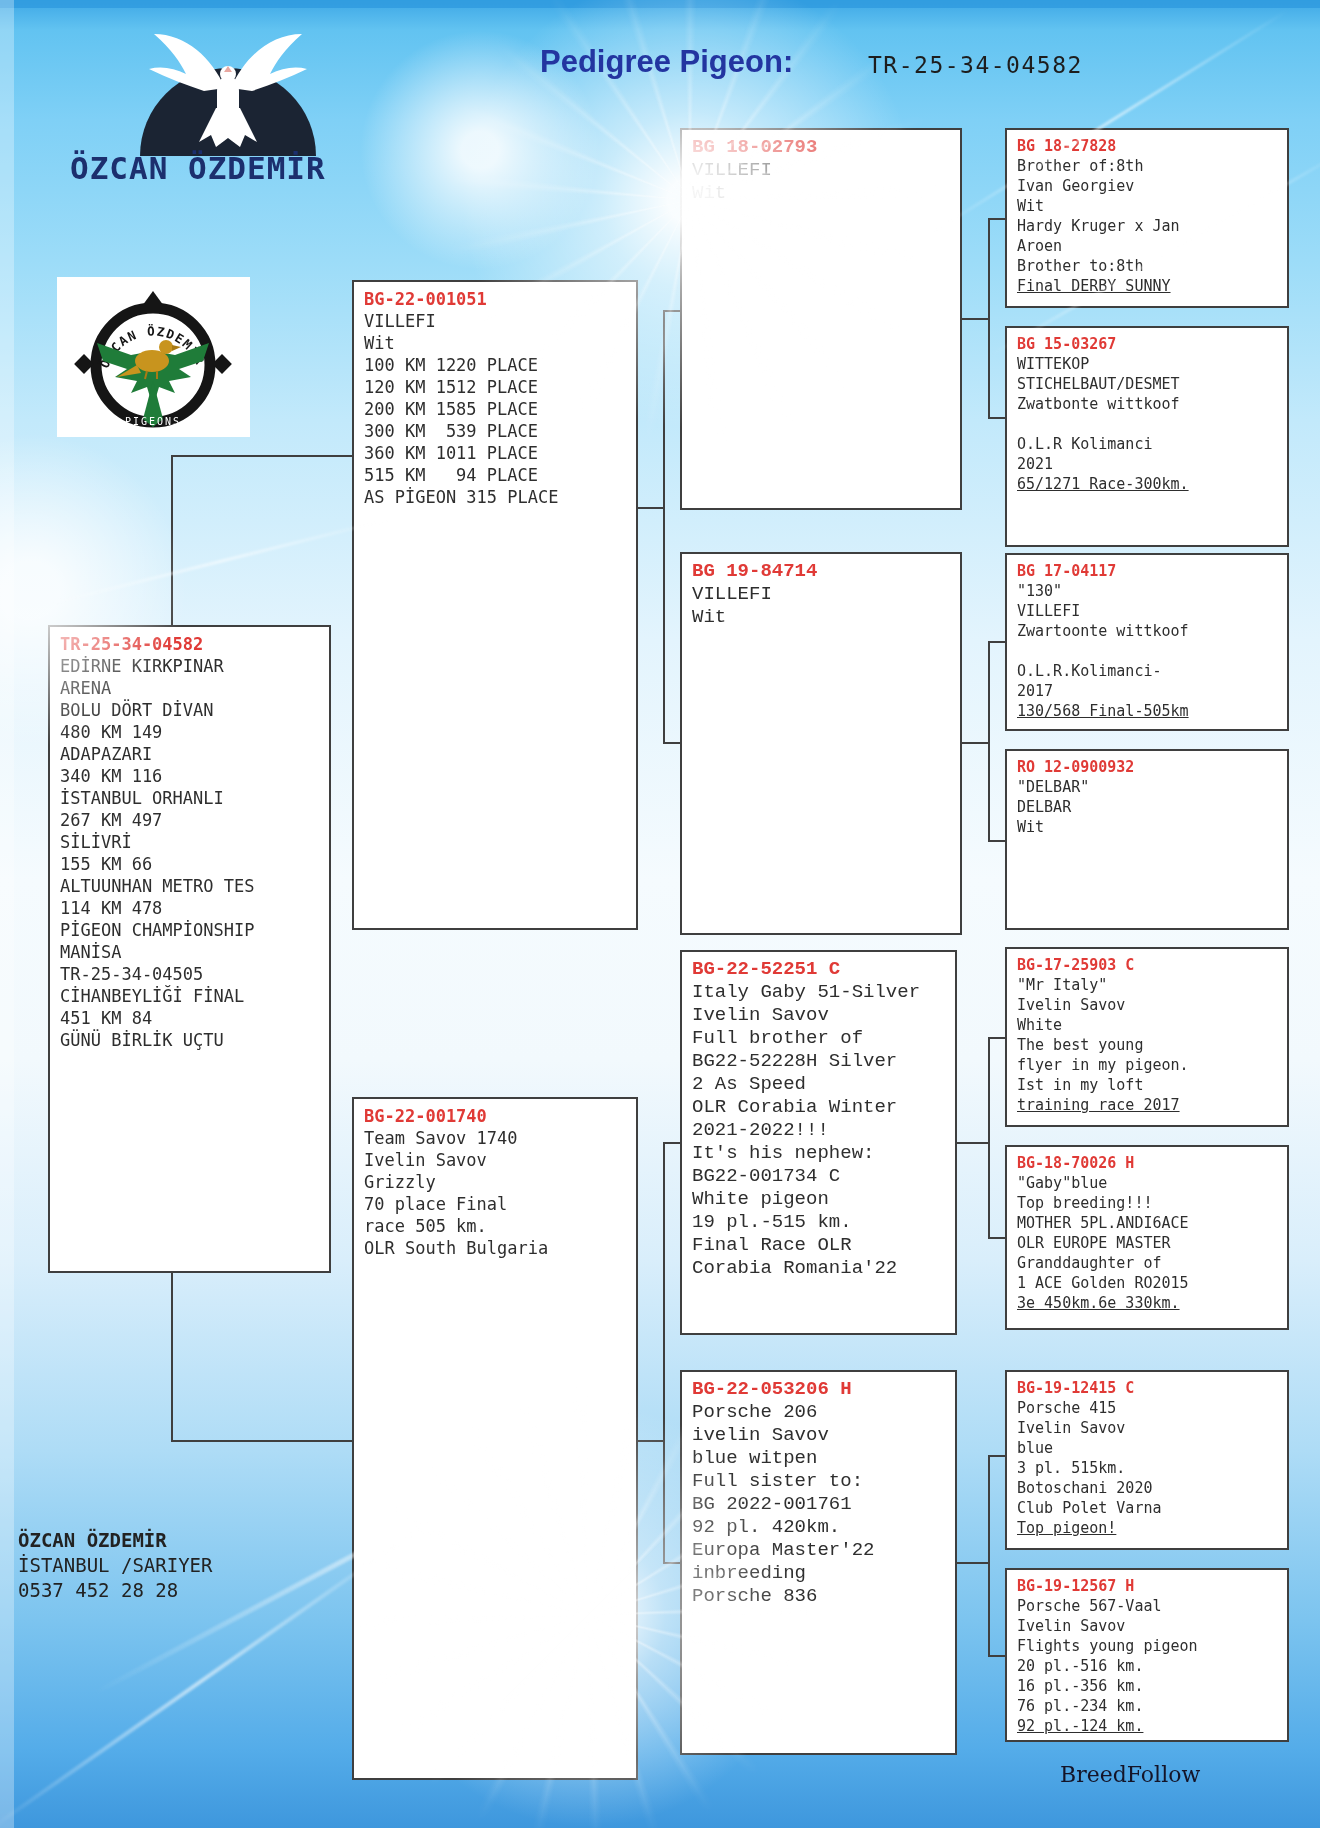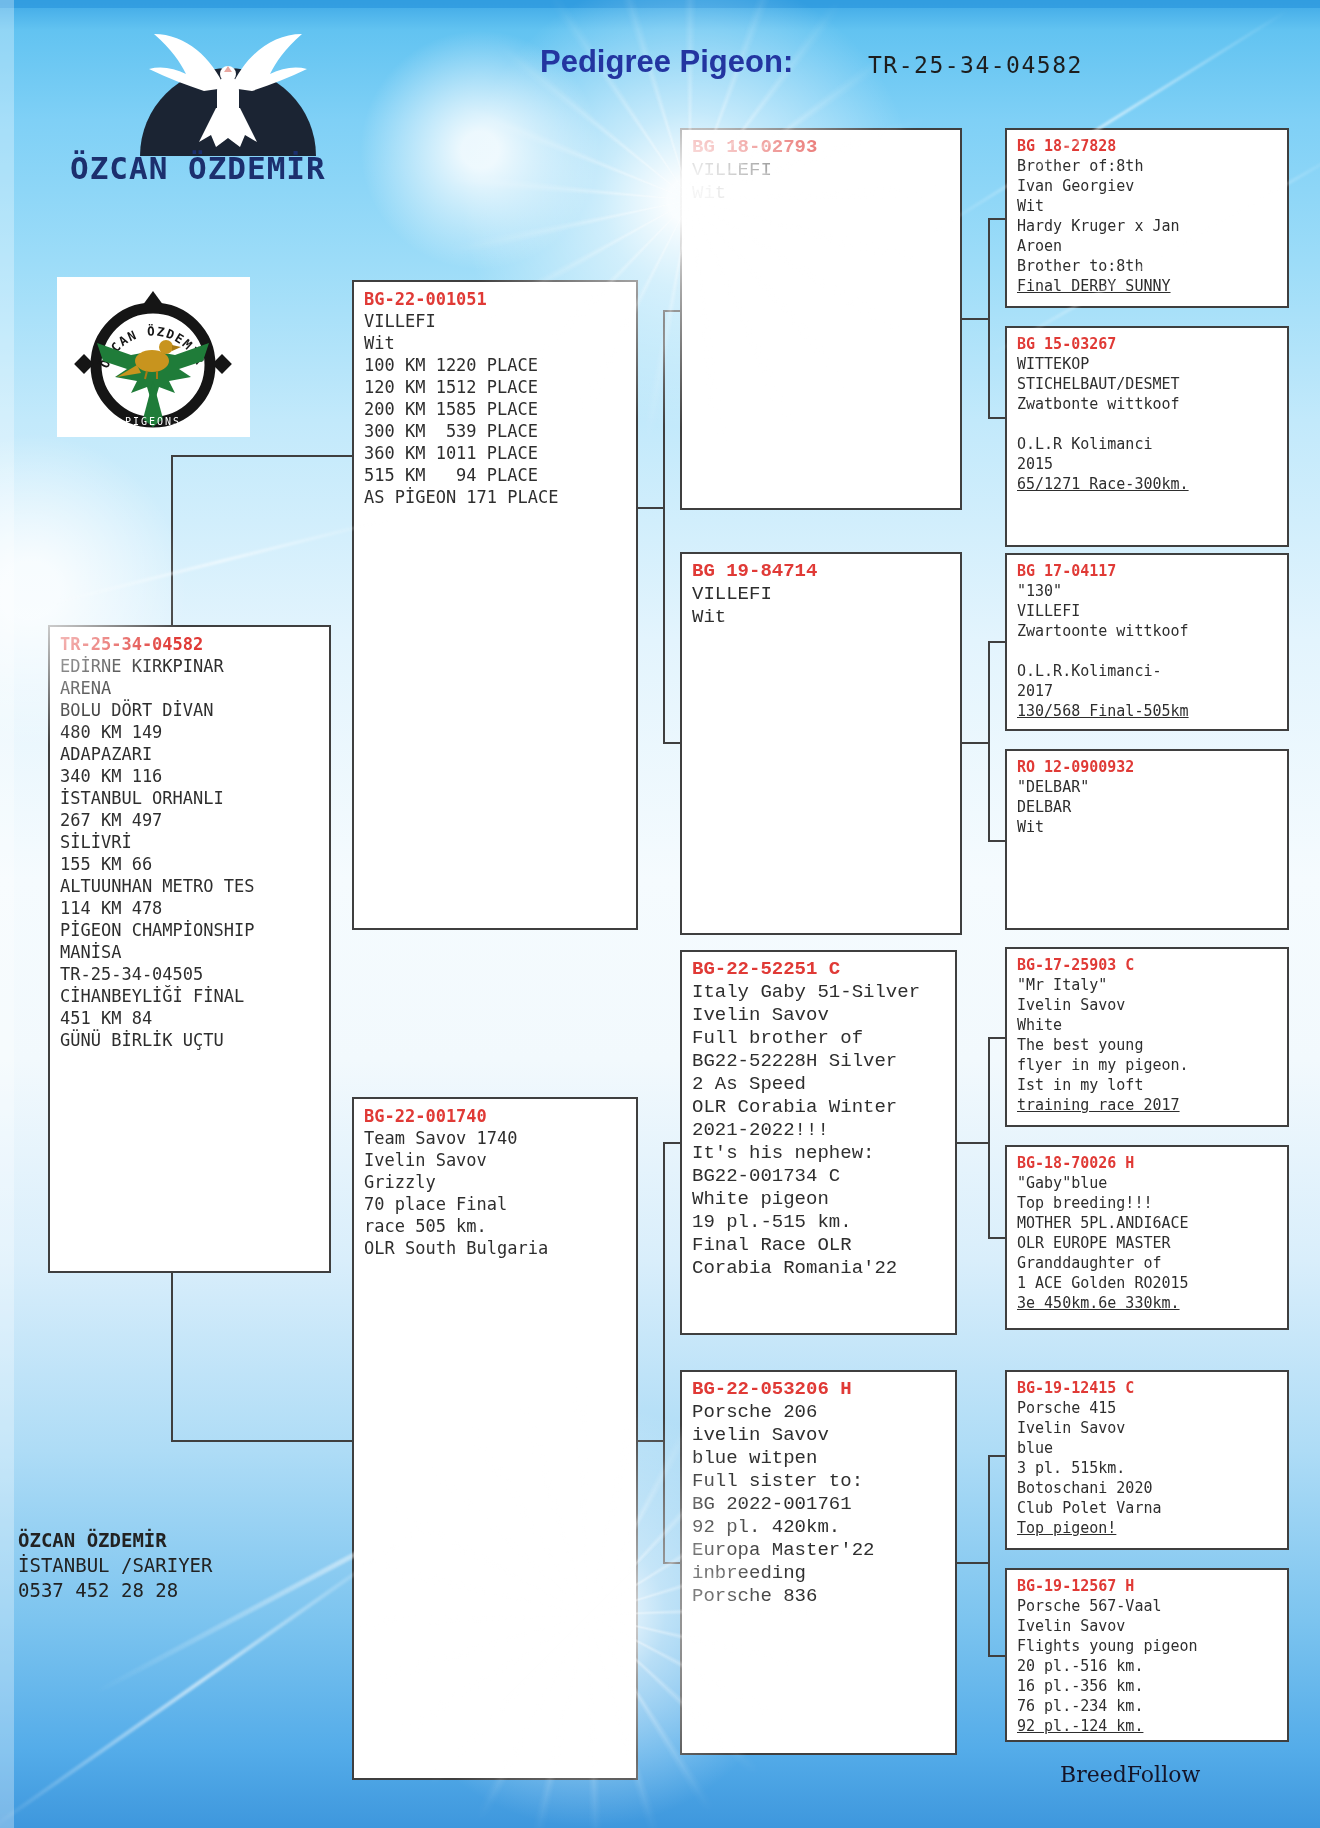--- a/index.html
+++ b/index.html
@@ -188,21 +188,21 @@
   <div class="pbox gB" style="left:352px;top:280px;width:286px;height:650px">
       <div class="ring">BG-22-001051</div>
       <div class="line">VILLEFI</div>
       <div class="line">Wit</div>
       <div class="line">100 KM 1220 PLACE</div>
       <div class="line">120 KM 1512 PLACE</div>
       <div class="line">200 KM 1585 PLACE</div>
       <div class="line">300 KM  539 PLACE</div>
       <div class="line">360 KM 1011 PLACE</div>
       <div class="line">515 KM   94 PLACE</div>
-      <div class="line">AS PİGEON 171 PLACE</div>
+      <div class="line">AS PİGEON 315 PLACE</div>
     </div>
   <div class="pbox gB" style="left:352px;top:1097px;width:286px;height:683px">
       <div class="ring">BG-22-001740</div>
       <div class="line">Team Savov 1740</div>
       <div class="line">Ivelin Savov</div>
       <div class="line">Grizzly</div>
       <div class="line">70 place Final</div>
       <div class="line">race 505 km.</div>
       <div class="line">OLR South Bulgaria</div>
     </div>
@@ -254,21 +254,21 @@
       <div class="line">Brother to:8th</div>
       <div class="line u">Final DERBY SUNNY</div>
     </div>
   <div class="pbox gD" style="left:1005px;top:326px;width:284px;height:221px">
       <div class="ring">BG 15-03267</div>
       <div class="line">WITTEKOP</div>
       <div class="line">STICHELBAUT/DESMET</div>
       <div class="line">Zwatbonte wittkoof</div>
       <div class="line">&nbsp;</div>
       <div class="line">O.L.R Kolimanci</div>
-      <div class="line">2015</div>
+      <div class="line">2021</div>
       <div class="line u">65/1271 Race-300km.</div>
     </div>
   <div class="pbox gD" style="left:1005px;top:553px;width:284px;height:178px">
       <div class="ring">BG 17-04117</div>
       <div class="line">"130"</div>
       <div class="line">VILLEFI</div>
       <div class="line">Zwartoonte wittkoof</div>
       <div class="line">&nbsp;</div>
       <div class="line">O.L.R.Kolimanci-</div>
       <div class="line">2017</div>

